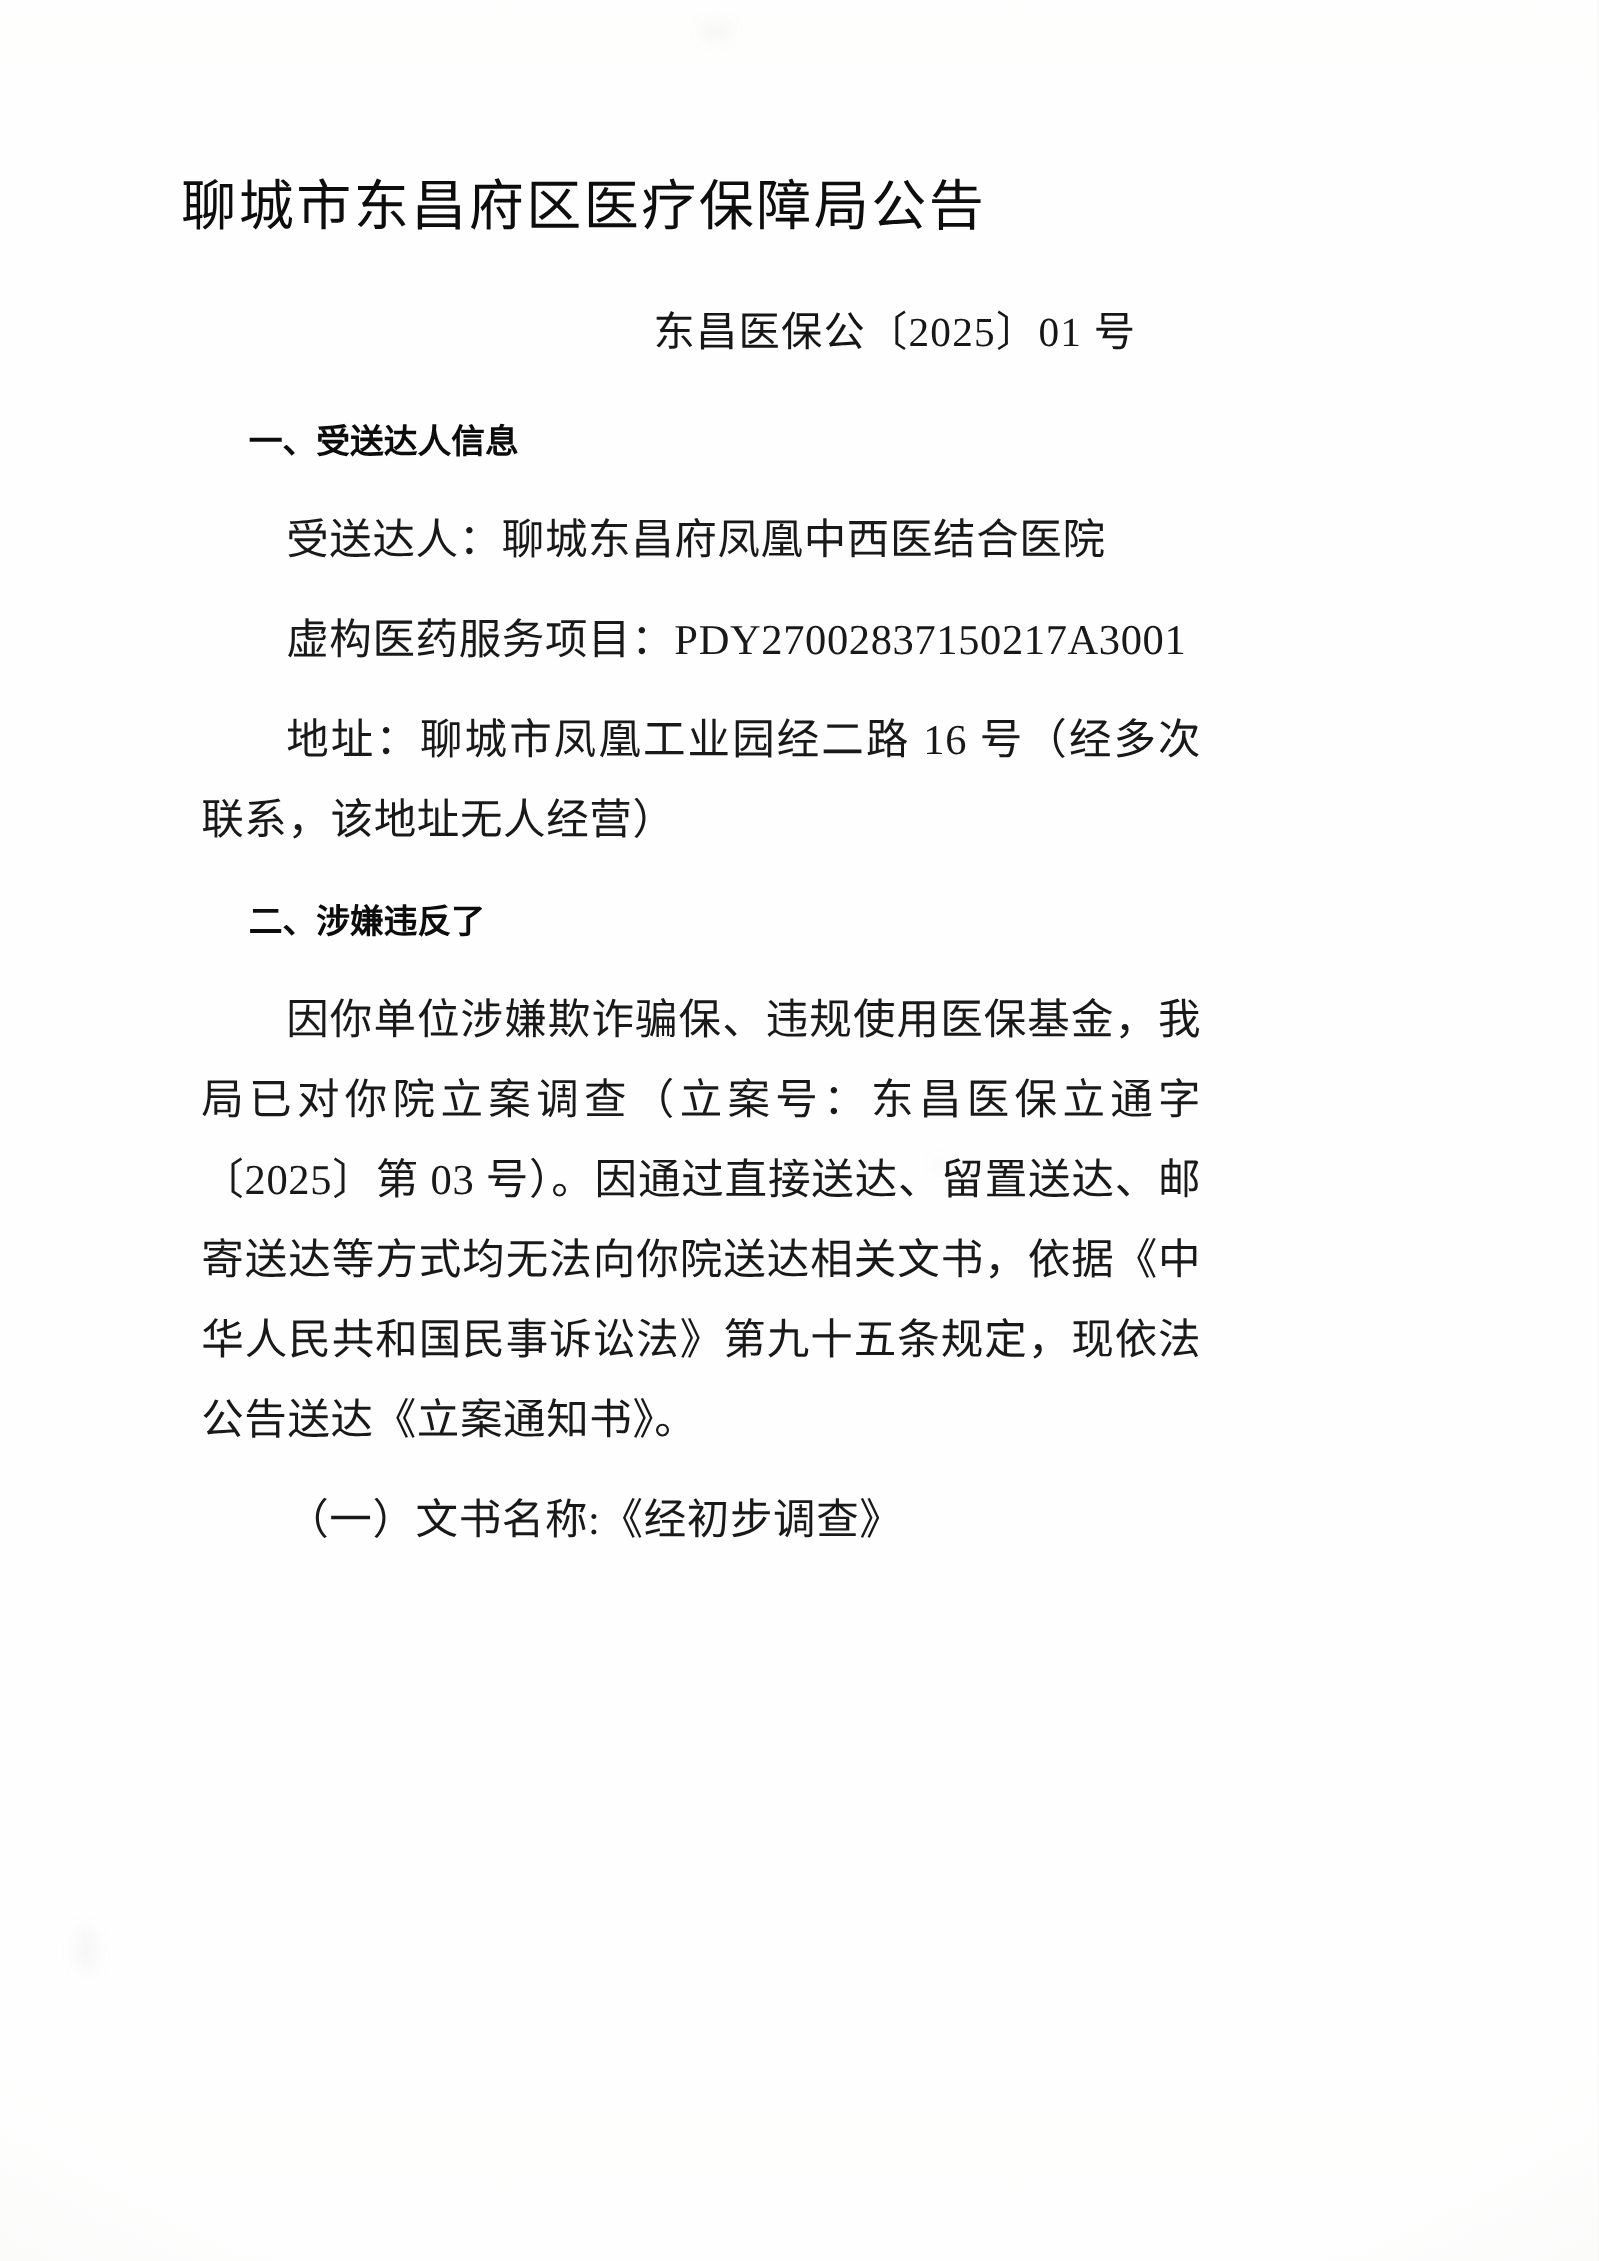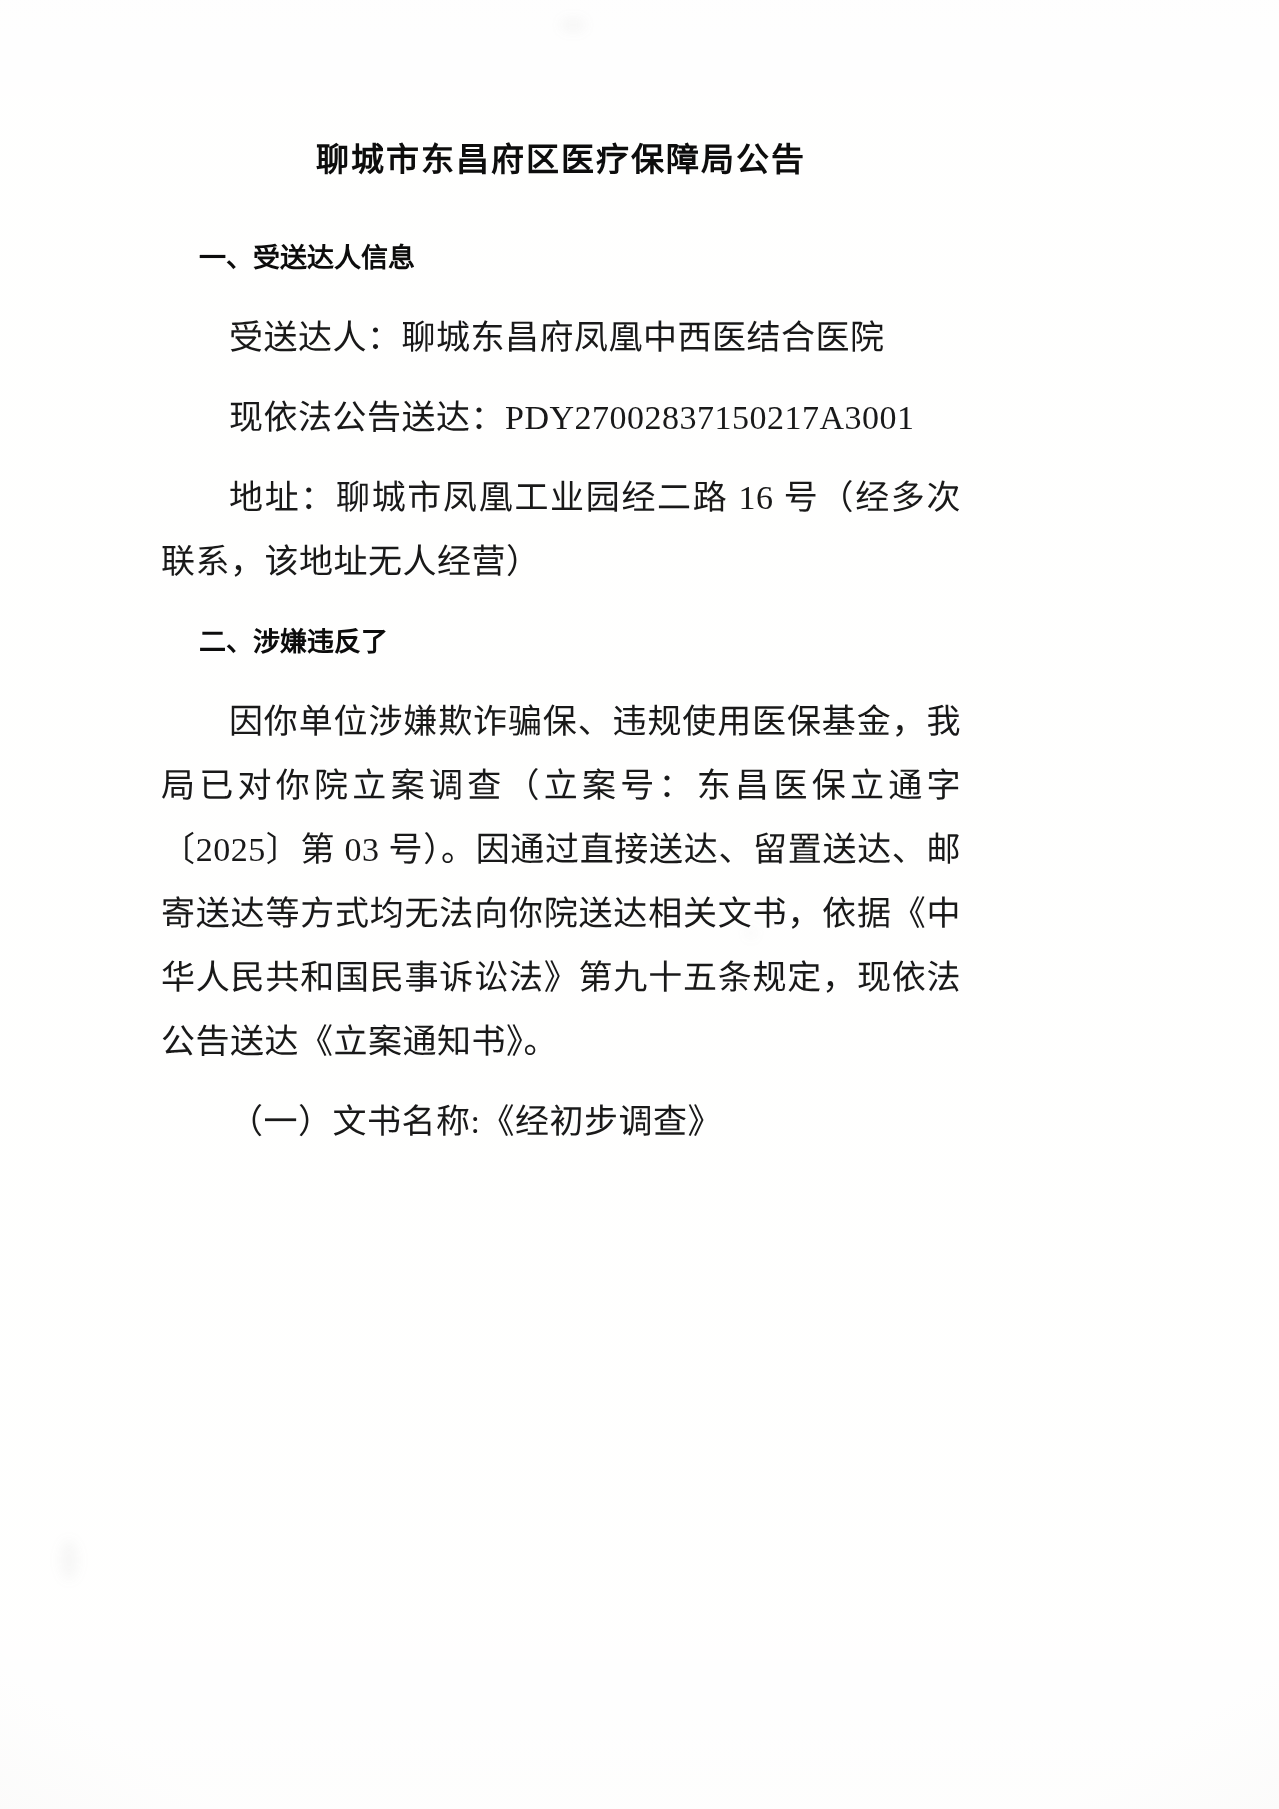--- a/index.html
+++ b/index.html
@@ -20,24 +20,23 @@
     color: #141414;
   }
   .content {
     position: absolute;
     left: 145px;
     top: 140px;
     width: 832px;
   }
   .doc-title {
     font-family: "Liberation Sans", "DejaVu Sans", sans-serif;
-    font-weight: bold;
-    font-size: 33px;
+    font-weight: normal;
+    font-size: 44px;
     letter-spacing: 2px;
-    text-align: center;
     color: #0d0d0d;
     line-height: 1.2;
     margin: 0 0 46px 0;
   }
   .doc-number {
     font-size: 33px;
     text-align: right;
     padding-right: 68px;
     margin: 0 0 34px 0;
     color: #161616;
@@ -77,26 +76,27 @@
 
 <div class="page">
   <div class="smudge s1"></div>
   <div class="smudge s2"></div>
   <div class="smudge s3"></div>
 
   <div class="content">
 
     <h1 class="doc-title">聊城市东昌府区医疗保障局公告</h1>
 
+    <div class="doc-number">东昌医保公〔2025〕01 号</div>
 
     <h2 class="section-heading">一、受送达人信息</h2>
 
     <p class="body-para">受送达人：聊城东昌府凤凰中西医结合医院</p>
 
-    <p class="body-para">现依法公告送达：PDY27002837150217A3001</p>
+    <p class="body-para">虚构医药服务项目：PDY27002837150217A3001</p>
 
     <p class="body-para">地址：聊城市凤凰工业园经二路 16 号（经多次联系，该地址无人经营）</p>
 
     <h2 class="section-heading">二、涉嫌违反了</h2>
 
     <p class="body-para">因你单位涉嫌欺诈骗保、违规使用医保基金，我局已对你院立案调查（立案号：东昌医保立通字〔2025〕第 03 号）。因通过直接送达、留置送达、邮寄送达等方式均无法向你院送达相关文书，依据《中华人民共和国民事诉讼法》第九十五条规定，现依法公告送达《立案通知书》。</p>
 
 
     <p class="body-para">（一）文书名称:《经初步调查》</p>
 

